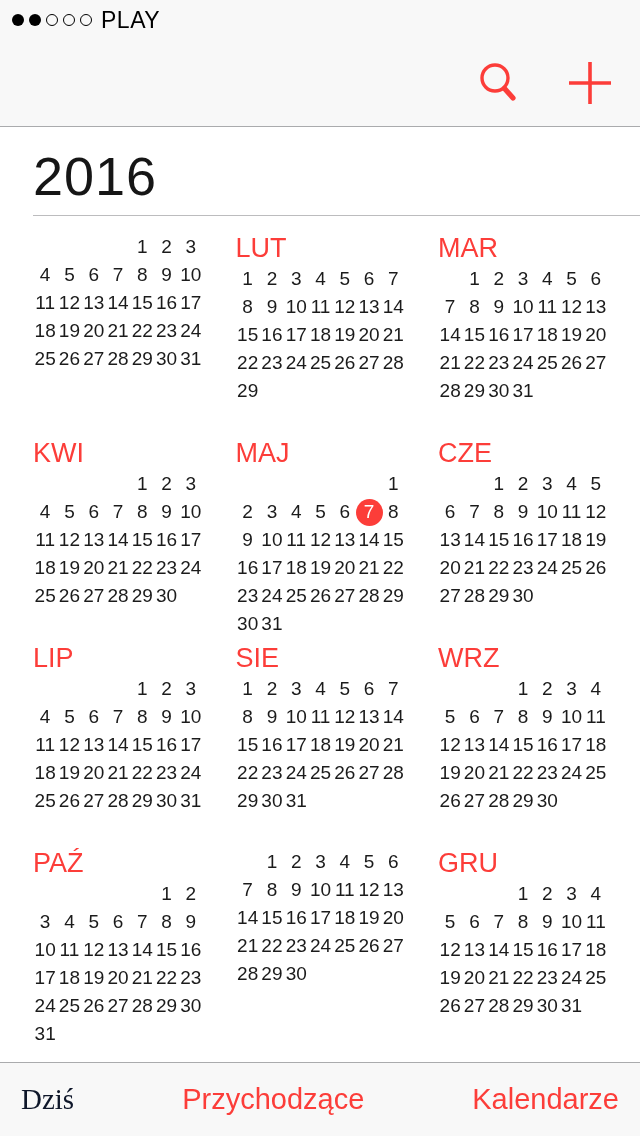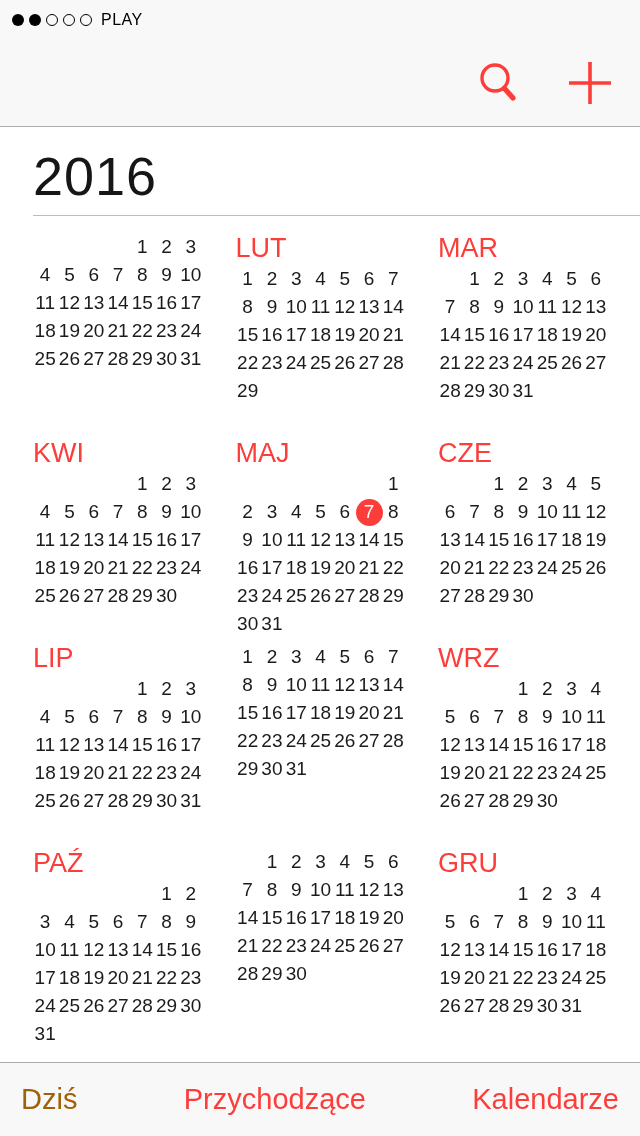--- a/index.html
+++ b/index.html
@@ -15,21 +15,21 @@
   .status-bar {
     height:40px; background:#f8f8f8;
     display:flex; align-items:center;
     padding:0 12px; position:relative;
     font-size:21px; color:#000;
   }
   .signal-dots { display:flex; align-items:center; gap:5px; margin-right:9px; }
   .signal-dots .dot { width:12px; height:12px; border-radius:50%; }
   .signal-dots .dot.filled { background:#000; }
   .signal-dots .dot.empty { border:1.5px solid #000; background:transparent; }
-  .carrier { font-size:16px; letter-spacing:0.5px; }
+  .carrier { font-size:23px; letter-spacing:0.5px; }
   .status-time {
     position:absolute; left:0; right:0; text-align:center;
     font-size:22px; font-weight:600; pointer-events:none;
   }
   .status-right { margin-left:auto; display:flex; align-items:center; gap:7px; }
   .battery-pct { font-size:22px; }
   .battery {
     width:46px; height:22px; border:2px solid #4a4a4a; border-radius:4px;
     padding:2px; position:relative; display:flex;
   }
@@ -386,20 +386,21 @@
           <div class="day-cell" style="color: rgb(27, 27, 27);">25</div>
           <div class="day-cell" style="color: rgb(27, 27, 27);">26</div>
           <div class="day-cell" style="color: rgb(27, 27, 27);">27</div>
           <div class="day-cell" style="color: rgb(27, 27, 27);">28</div>
           <div class="day-cell" style="color: rgb(27, 27, 27);">29</div>
           <div class="day-cell" style="color: rgb(27, 27, 27);">30</div>
           <div class="day-cell" style="color: rgb(27, 27, 27);">31</div>
         </div>
       </div>
       <div class="month">
+        <div class="month-label" style="color: rgb(252, 61, 57);">SIE</div>
         <div class="month-days">
           <div class="day-cell" style="color: rgb(27, 27, 27);">1</div>
           <div class="day-cell" style="color: rgb(27, 27, 27);">2</div>
           <div class="day-cell" style="color: rgb(27, 27, 27);">3</div>
           <div class="day-cell" style="color: rgb(27, 27, 27);">4</div>
           <div class="day-cell" style="color: rgb(27, 27, 27);">5</div>
           <div class="day-cell" style="color: rgb(27, 27, 27);">6</div>
           <div class="day-cell" style="color: rgb(27, 27, 27);">7</div>
           <div class="day-cell" style="color: rgb(27, 27, 27);">8</div>
           <div class="day-cell" style="color: rgb(27, 27, 27);">9</div>
@@ -577,16 +578,16 @@
           <div class="day-cell" style="color: rgb(27, 27, 27);">28</div>
           <div class="day-cell" style="color: rgb(27, 27, 27);">29</div>
           <div class="day-cell" style="color: rgb(27, 27, 27);">30</div>
           <div class="day-cell" style="color: rgb(27, 27, 27);">31</div>
         </div>
       </div>
     </div>
 </div>
 
 <div class="toolbar">
-  <span class="toolbar-btn" style="color: #a16207;">Dziś</span>
+  <span class="toolbar-btn" style="color: #0f172a; font-family: Liberation Serif, serif;">Dziś</span>
   <span class="toolbar-btn" style="color: rgb(252, 61, 57);">Przychodzące</span>
   <span class="toolbar-btn" style="color: rgb(252, 61, 57);">Kalendarze</span>
 </div>
 
 </body></html>

